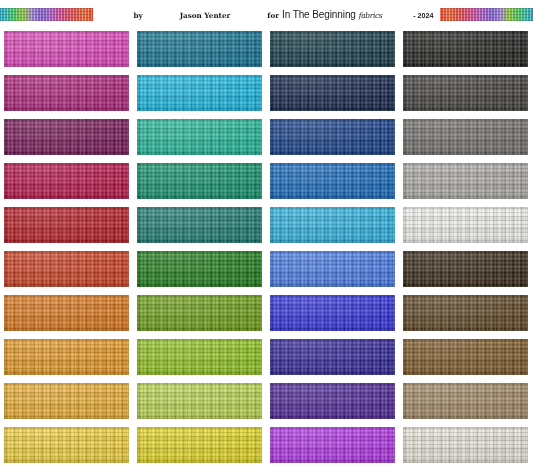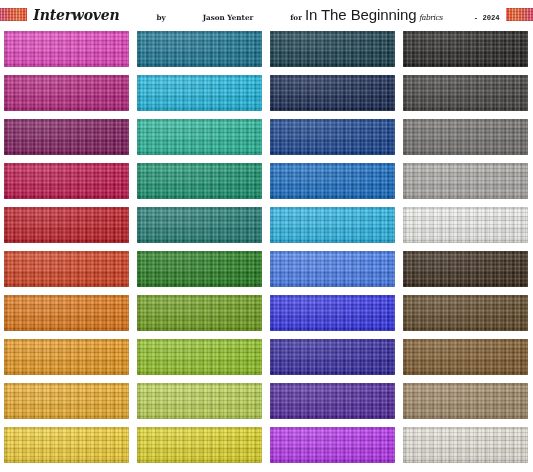--- a/index.html
+++ b/index.html
@@ -67,34 +67,34 @@
     letter-spacing: -0.2px;
   }
   .small-serif {
     font-family: "DejaVu Serif", serif;
     font-weight: bold;
     font-size: 7.2px;
     margin-left: 34px;
   }
   #company-name {
     font-family: "Liberation Sans", sans-serif;
-    font-size: 15px;
+    font-size: 10px;
     font-weight: normal;
     letter-spacing: -0.1px;
     text-align: center;
   }
   #fabrics-word {
     font-family: "DejaVu Serif", serif;
     font-style: italic;
     font-weight: normal;
     font-size: 7.5px;
     letter-spacing: -0.4px;
   }
   #year-text {
-    font-family: Liberation Mono, monospace;
+    font-family: Liberation Sans, sans-serif;
     font-weight: bold;
     font-size: 7.2px;
     margin-left: 28px;
   }
 
   
   #swatch-grid {
     position: absolute;
     left: 4px;
     top: 31px;
@@ -148,21 +148,20 @@
 <body>
 
 <div id="header">
 
   <div class="rainbow-bar" id="bar-left">
     <div class="base"></div>
     <div class="weave"></div>
   </div>
 
   <div id="header-text">
-    <span id="brand-title">Interwoven</span>
     <span class="small-serif">by</span>
     <span class="small-serif">Jason Yenter</span>
     <span class="small-serif">for</span>
     <span id="company-name">In The Beginning</span>
     <span id="fabrics-word">fabrics</span>
     <span id="year-text">- 2024</span>
   </div>
 
   <div class="rainbow-bar" id="bar-right">
     <div class="base"></div>

